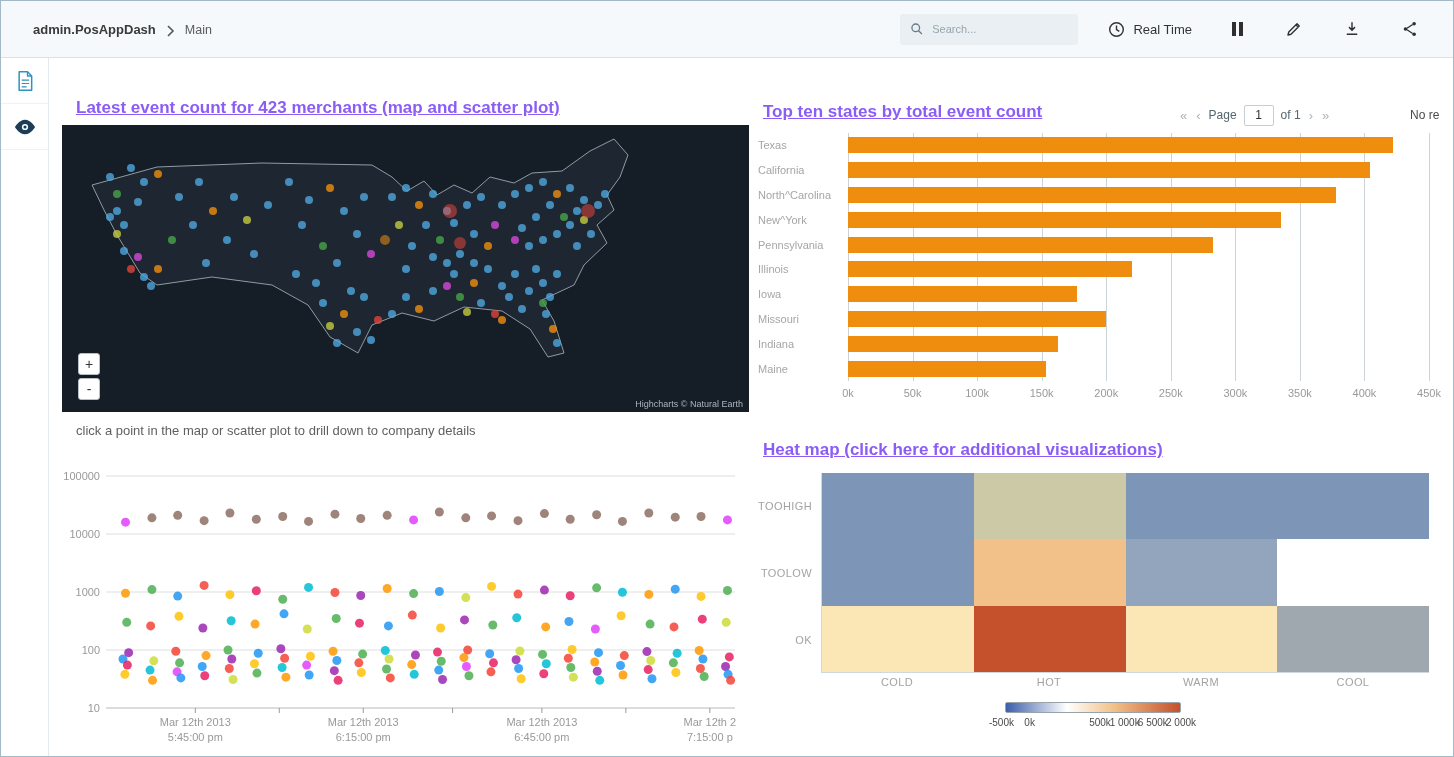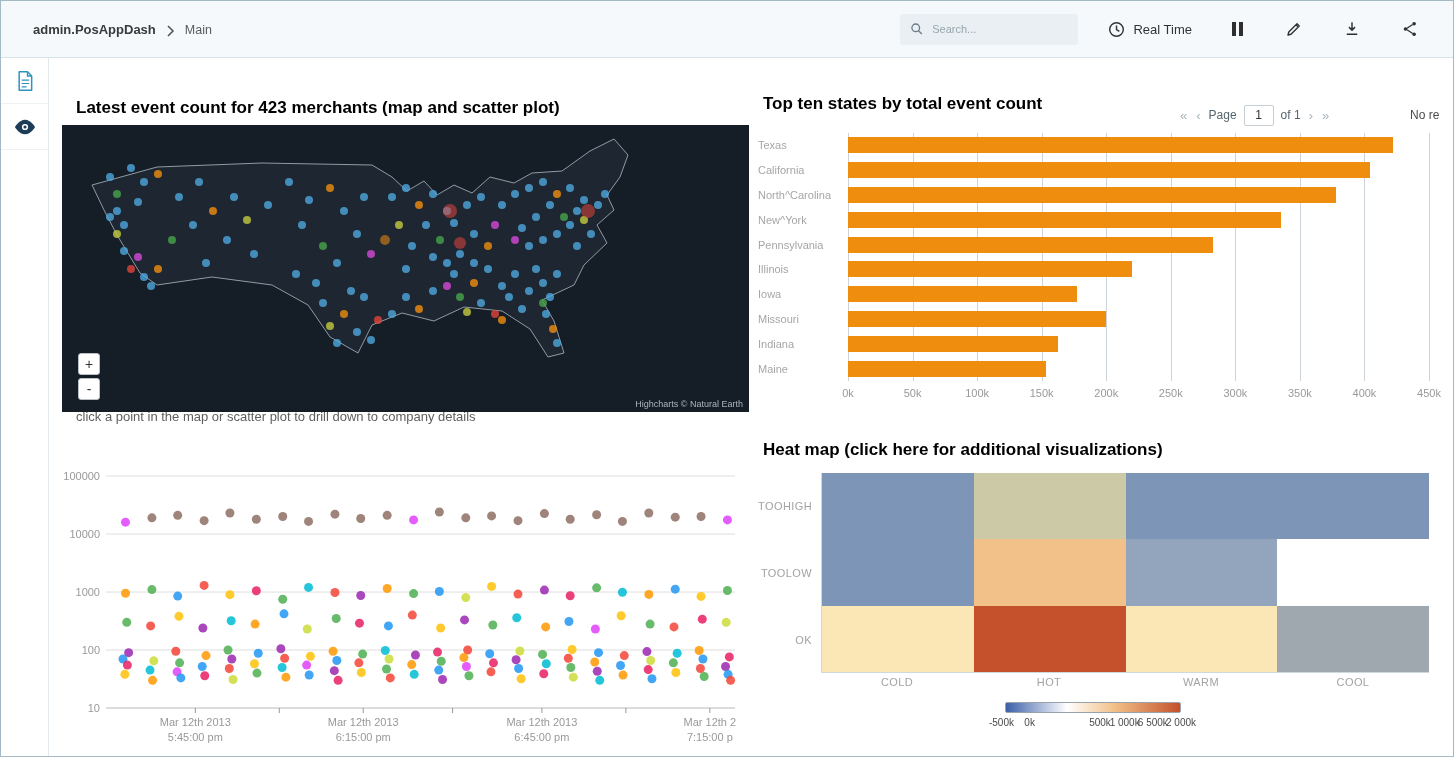--- a/index.html
+++ b/index.html
@@ -23,25 +23,25 @@
               cursor:pointer; padding:4px 6px; }
   .iconbtn { background:none; border:none; cursor:pointer; padding:5px 8px; display:flex; align-items:center; }
 
   
   .sidebar { position:absolute; left:0; top:57px; bottom:0; width:48px; background:#fff;
              border-right:1px solid #e3eaee; }
   .side-item { height:46px; display:flex; align-items:center; justify-content:center;
                border-bottom:1px solid #edf2f5; cursor:pointer; }
 
   
-  .panel-title { position:absolute; font-size:17px; color:#000000; white-space:nowrap; }
+  .panel-title { position:absolute; font-size:17px; color:#8b5cf6; white-space:nowrap;text-decoration:underline; }
   #map-title   { left:75px;  top:97px; }
-  #bar-title   { left:762px; top:93px; }
+  #bar-title   { left:762px; top:101px; }
   #heat-title  { left:762px; top:439px; cursor:pointer; }
-  #scatter-note{ position:absolute; left:75px; top:408px; font-size:13px; color:#5f5f5f; }
+  #scatter-note{ position:absolute; left:75px; top:422px; font-size:13px; color:#5f5f5f; }
 
   
   #map { position:absolute; left:61px; top:124px; width:687px; height:287px;
          background:#151d27; overflow:hidden; cursor:pointer; }
   #map svg.outline { position:absolute; left:0; top:0; }
   #map-dots { position:absolute; inset:0; }
   .map-dot { position:absolute; border-radius:50%; transform:translate(-50%,-50%); opacity:.8; }
   #map-zoom { position:absolute; left:16px; bottom:12px; display:flex; flex-direction:column; gap:3px; }
   #map-zoom button { width:22px; height:22px; background:#fff; border:1px solid #b9bfc4;
                      border-radius:3px; font-size:14px; color:#333; cursor:pointer; line-height:1; }

